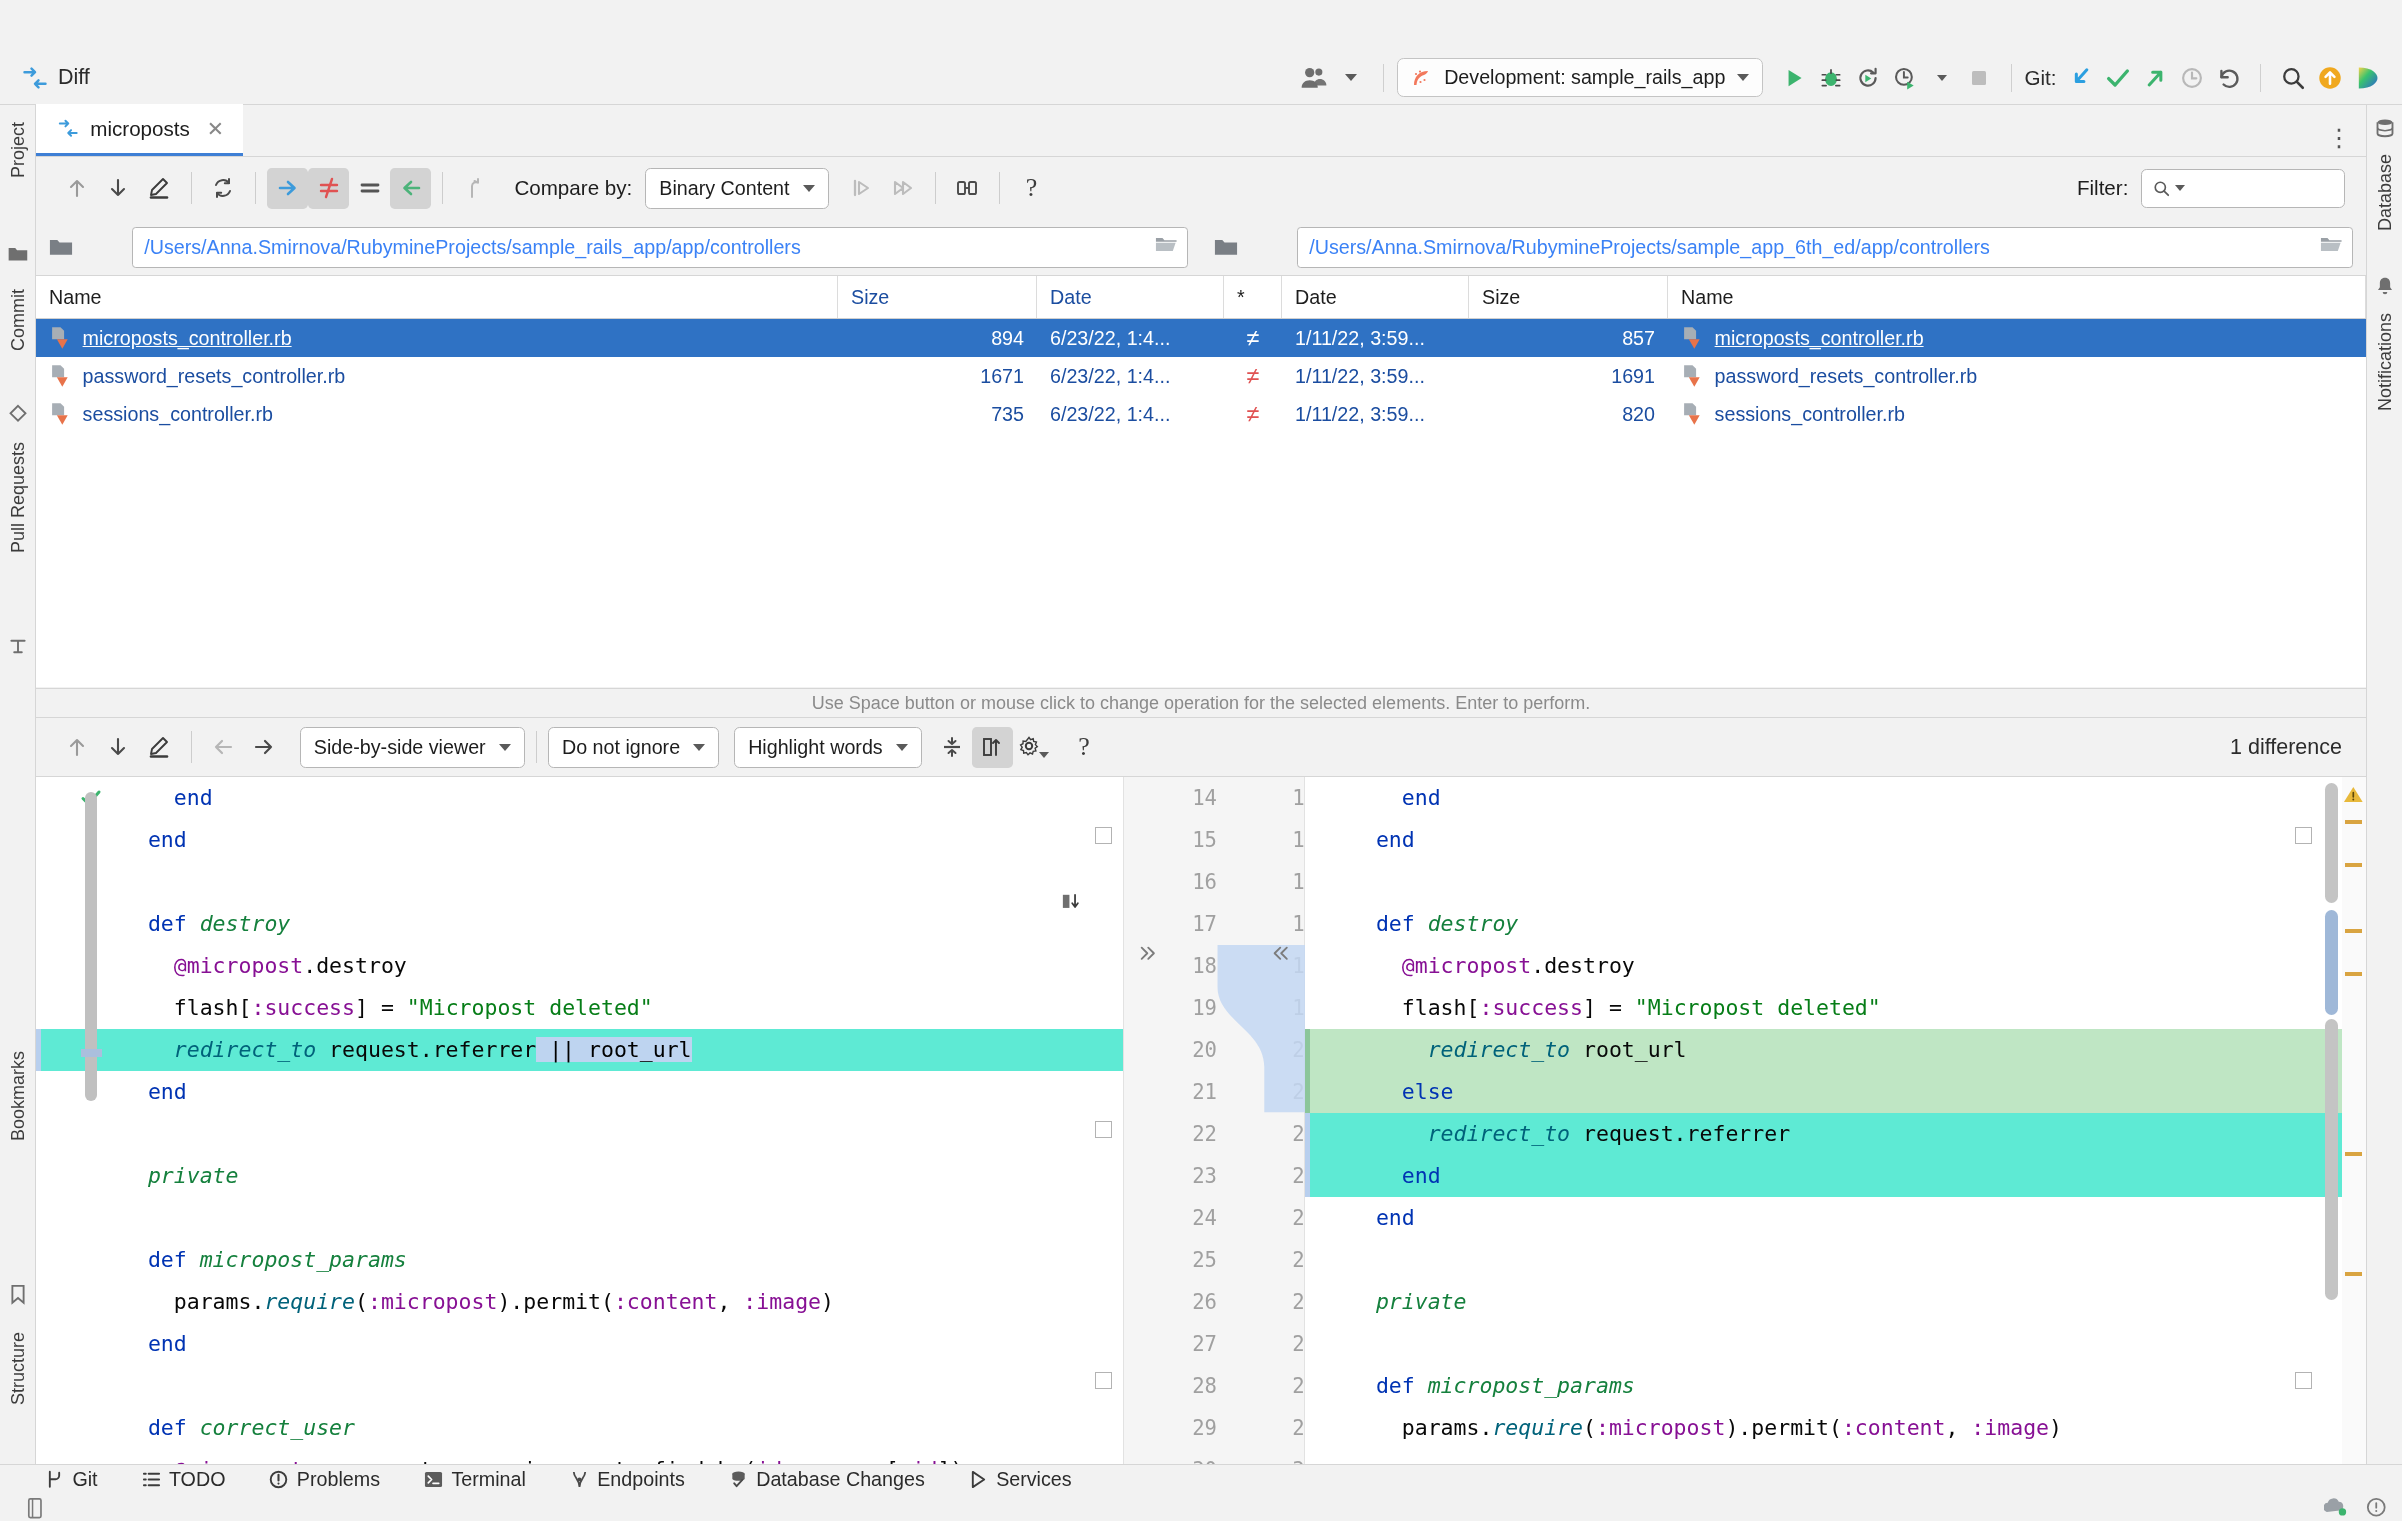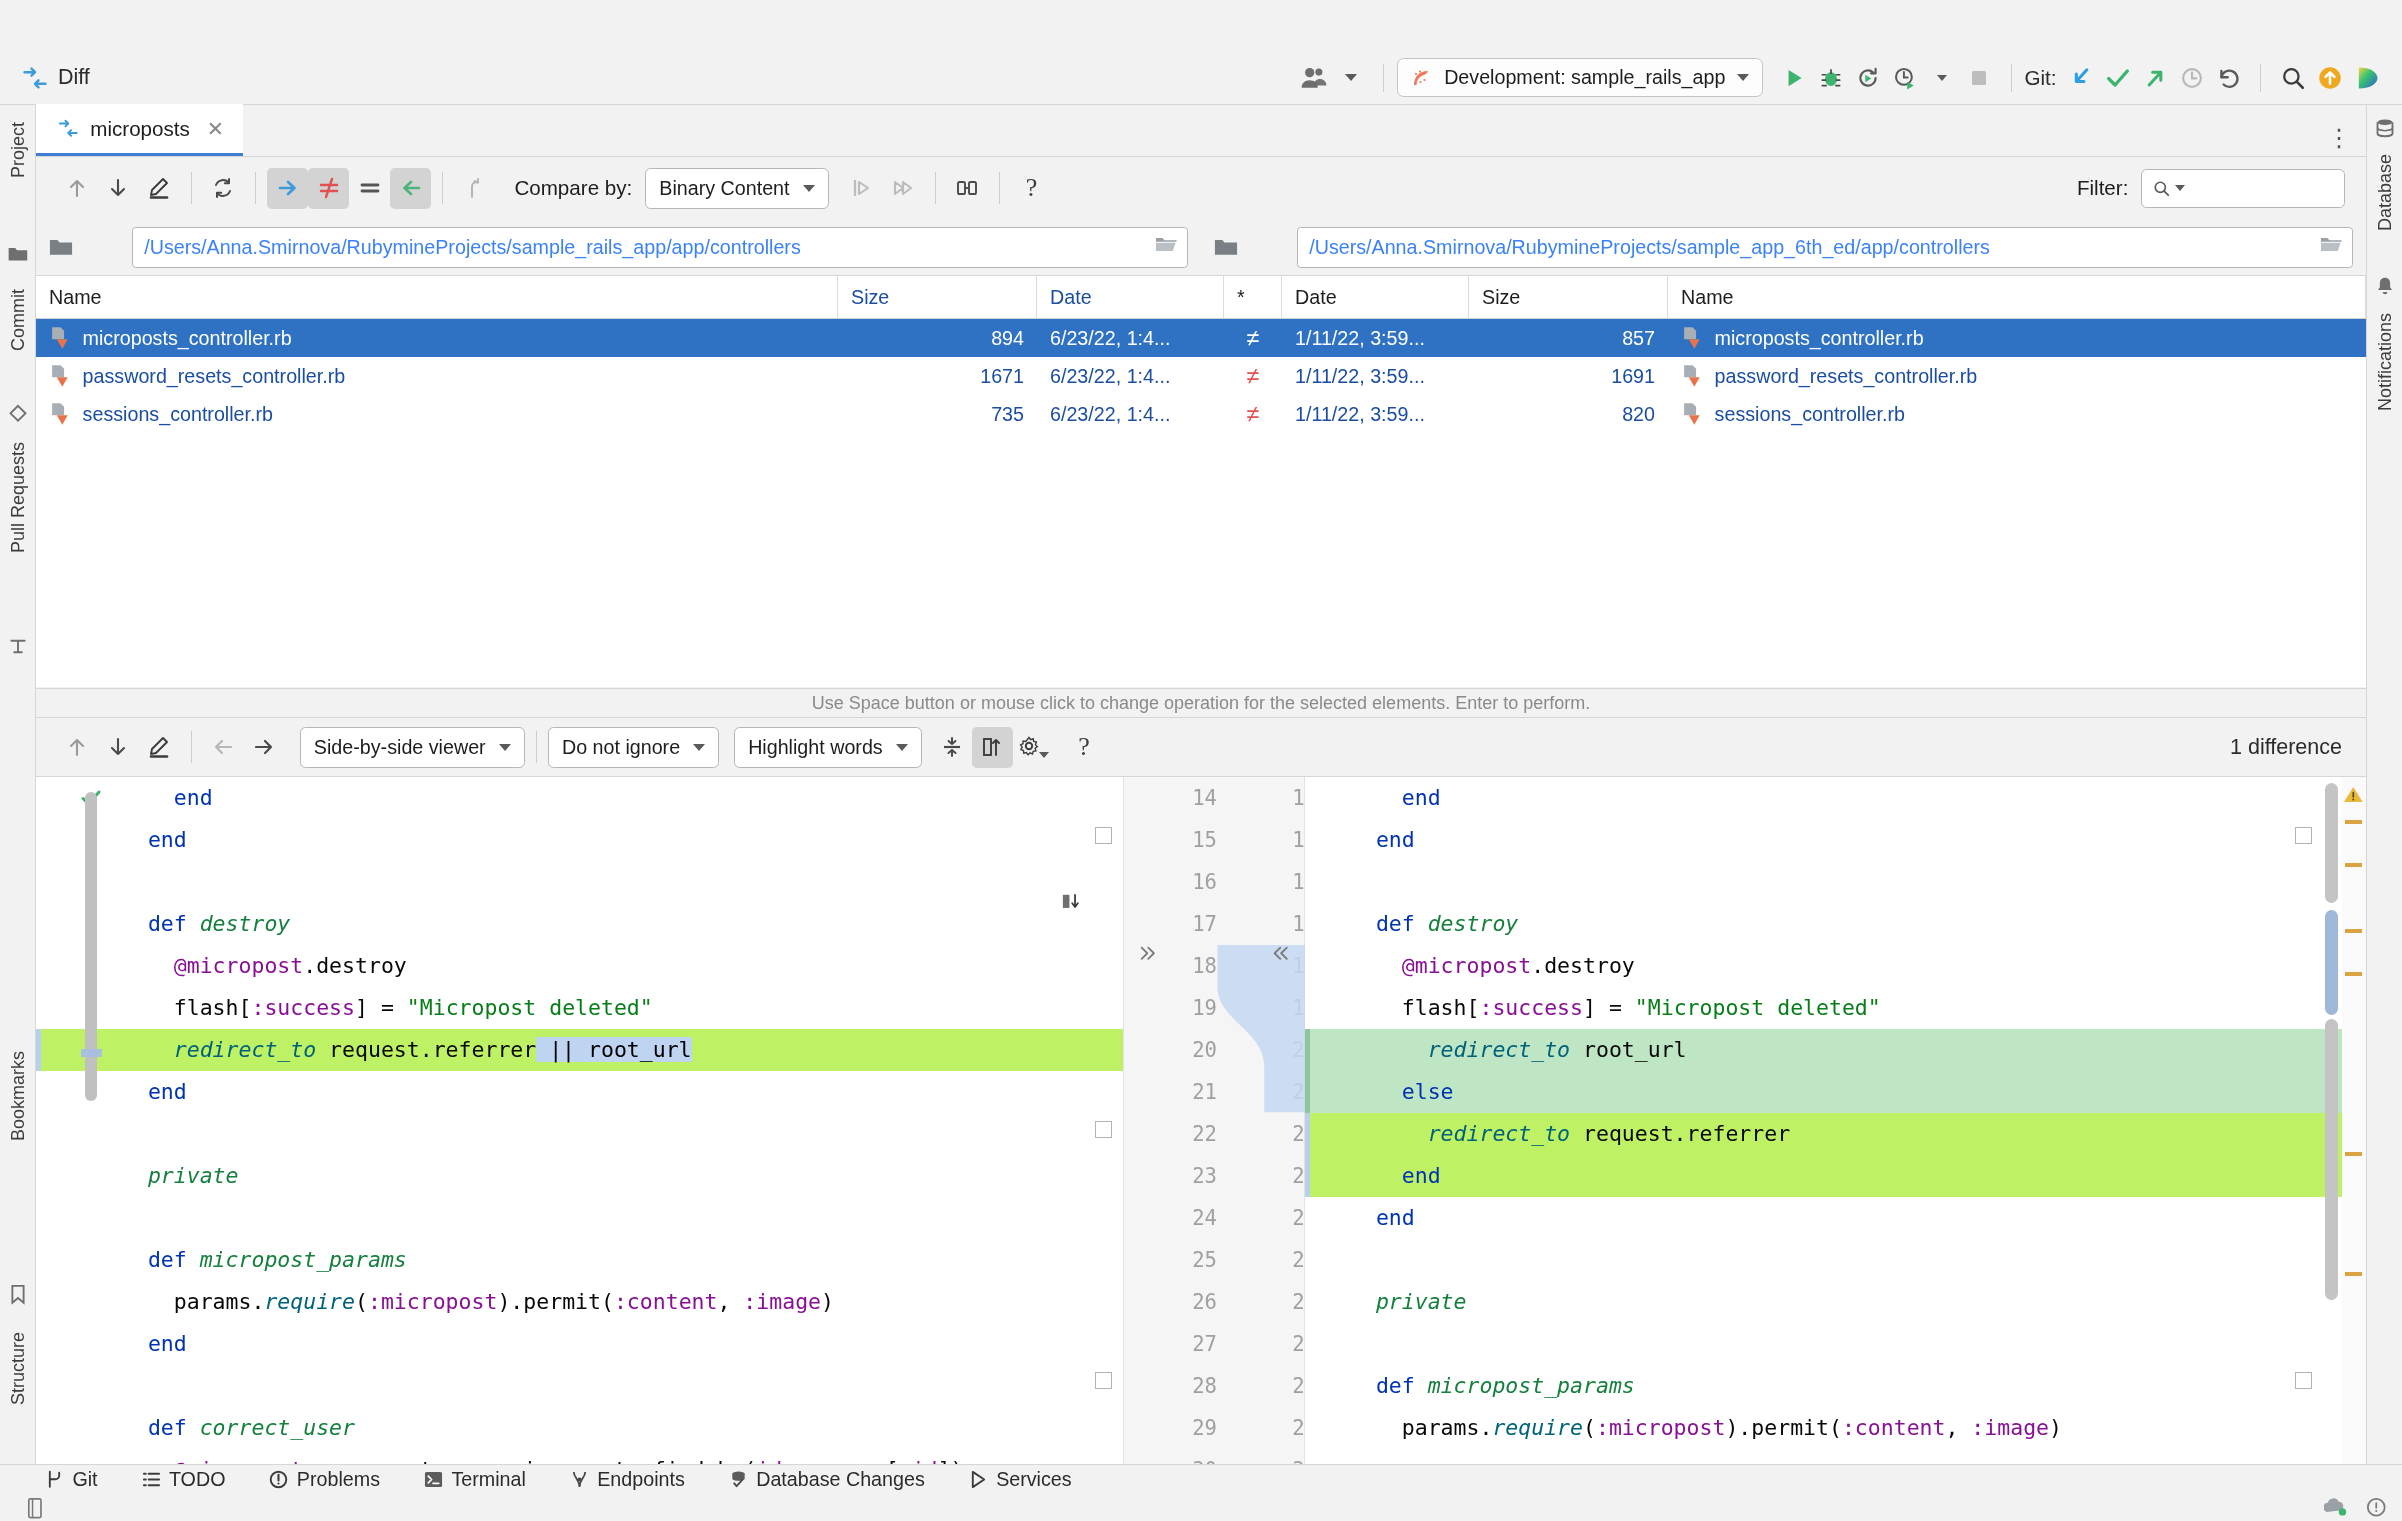--- a/index.html
+++ b/index.html
@@ -119,21 +119,21 @@
   .fhead > div { display: flex; align-items: center; padding: 0 13px; border-right: 0.9px solid #dcdcdc; }
   .frow { display: flex; height: 38px; font-size: 19.7px; align-items: stretch; }
   .frow.sel { background: #2f72c4; color: #fff; }
   .frow > div { display: flex; align-items: center; padding: 0 13px; }
   .c-name { width: 802px; gap: 13px; }
   .c-size { width: 199px; justify-content: flex-end; color: #1b4da0; }
   .c-date { width: 187px; color: #1b4da0; }
   .c-star { width: 58px; justify-content: center; color: #e05252; font-size: 23.4px; }
   .frow.sel .c-size, .frow.sel .c-date, .frow.sel .c-name, .frow.sel .c-star { color: #fff; }
   .fname { color: #1b4da0; }
-  .frow.sel .fname { color: #fff; }
+  .frow.sel .fname { color: #fff; text-decoration: underline; }
   .rbicon { width: 20.6px; height: 24px; flex: none; }
 
   .hintbar {
     position: absolute; top: 688px; left: 36px; right: 36px; height: 30px;
     background: #f2f2f2; border-top: 0.9px solid #d6d6d6; border-bottom: 0.9px solid #d6d6d6;
     display: flex; align-items: center; justify-content: center;
     font-size: 18px; color: #8a8a8a;
   }
 
   
@@ -161,21 +161,21 @@
 
   
   .kw   { color: #0033b3; }
   .kw2  { color: #15803d; font-style: italic; }
   .meth { color: #00627a; font-style: italic; }
   .ivar { color: #871094; }
   .sym  { color: #871094; }
   .str  { color: #067d17; }
   .pln  { color: #080808; }
 
-  .hl-line-mod  { background: #bef264; }
+  .hl-line-mod  { background: #5eead4; }
   .hl-line-add  { background: #bfe6c4; }
   .hl-word-mod  { background: #bed4f0; }
   .edge-mod { position: absolute; left: 0; top: 0; bottom: 0; width: 4.7px; background: #b8cfee; }
   .edge-add { position: absolute; left: 0; top: 0; bottom: 0; width: 4.7px; background: #8cc69a; }
 
   .fold { position: absolute; right: 11.2px; width: 17px; height: 17px; border: 0.9px solid #b3b3b3; background: #fff; }
 
   
   .ovstrip { position: absolute; right: 0; top: 0; bottom: 0; width: 24px; background: #fafafa; }
   .ovmark { position: absolute; right: 3.7px; width: 17px; height: 3.7px; background: #d9a441; }

